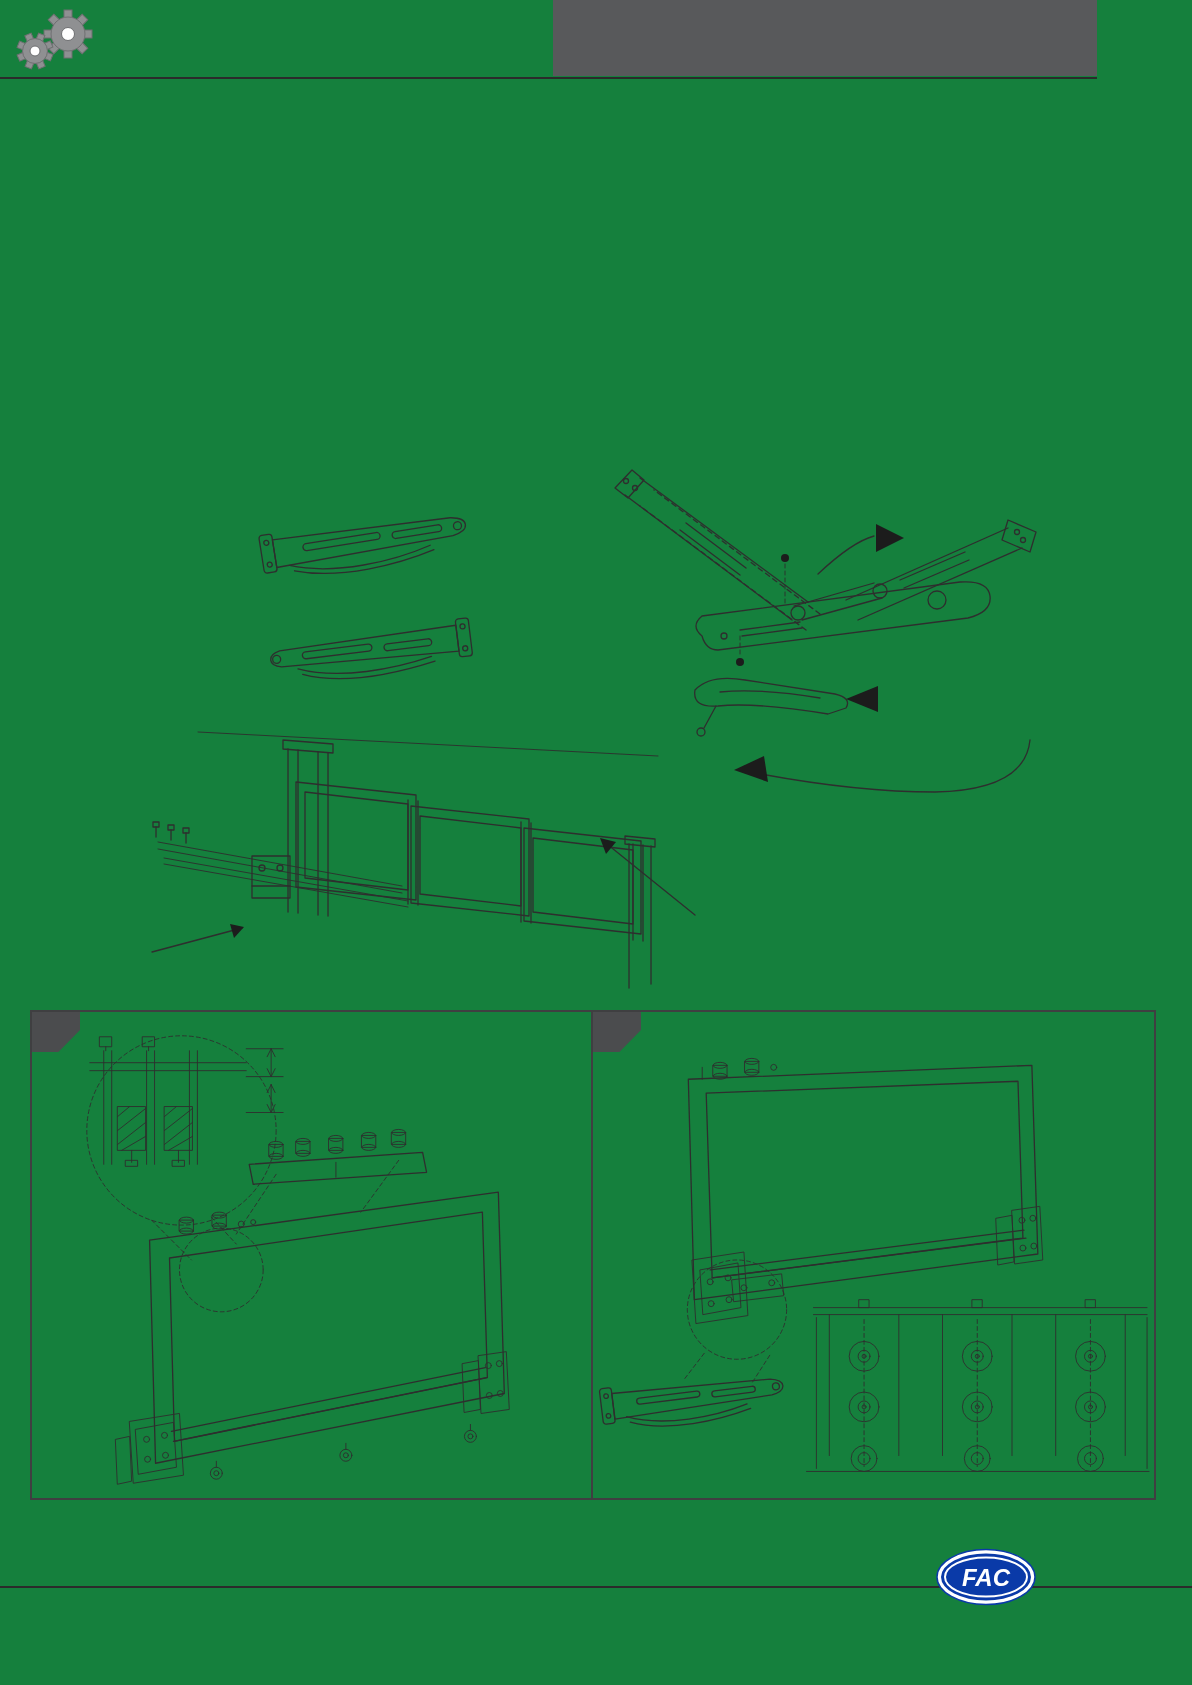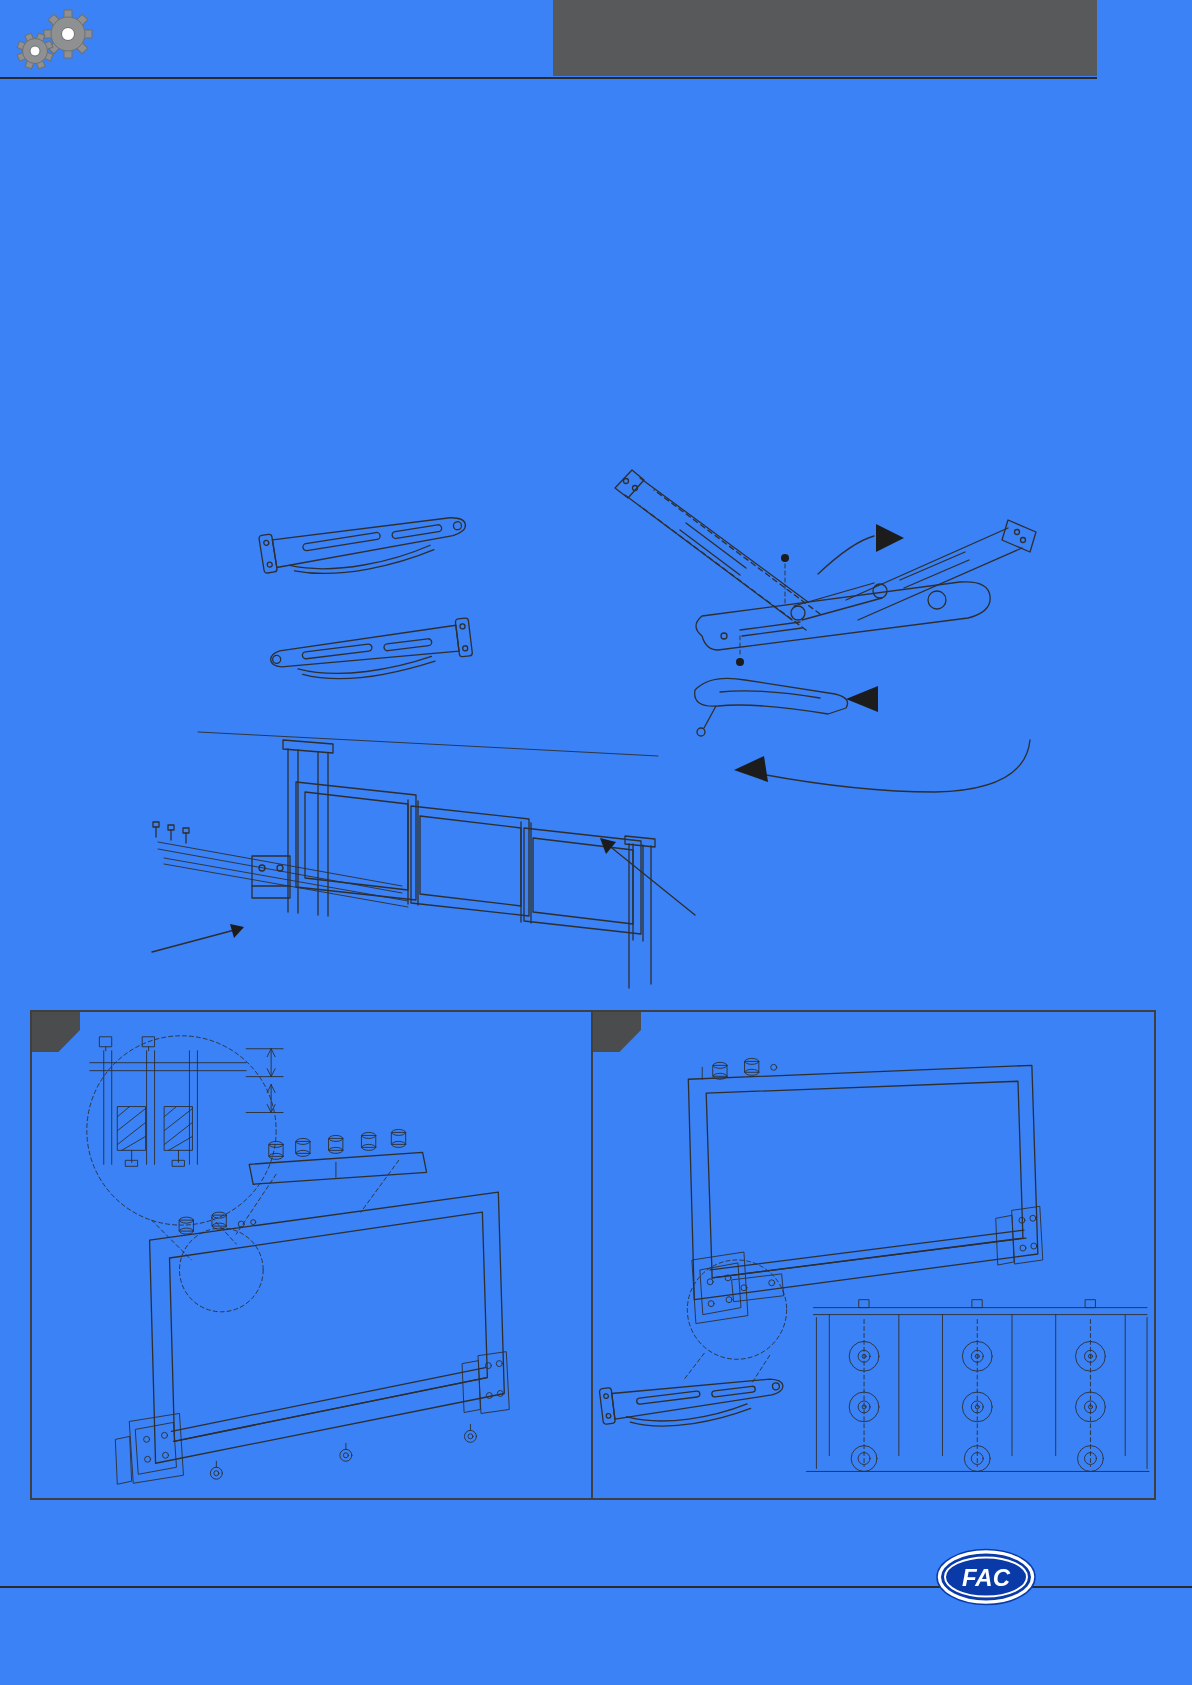--- a/index.html
+++ b/index.html
@@ -2,21 +2,21 @@
 <html><head>
 <meta charset="utf-8">
 <style>
   * { margin:0; padding:0; box-sizing:border-box; }
   html,body { background:#ffffff; }
   body {
     width:1192px; height:1685px; position:relative;
     font-family:"Liberation Sans", sans-serif;
     overflow:hidden;
   }
-  .sheet { position:absolute; inset:0; background:#3b82f6; }
+  .sheet { position:absolute; inset:0; background:#15803d; }
 
   
   .gears { position:absolute; left:8px; top:4px; width:92px; height:70px; }
   .header-rule { position:absolute; left:0; top:77px; width:1097px; height:2px; background:#2b2b2b; }
   .header-bar { position:absolute; left:553px; top:0; width:544px; height:76px; background:#58595b; }
 
   
   .mid-figures { position:absolute; left:40px; top:440px; width:1120px; height:560px; }
 
   

